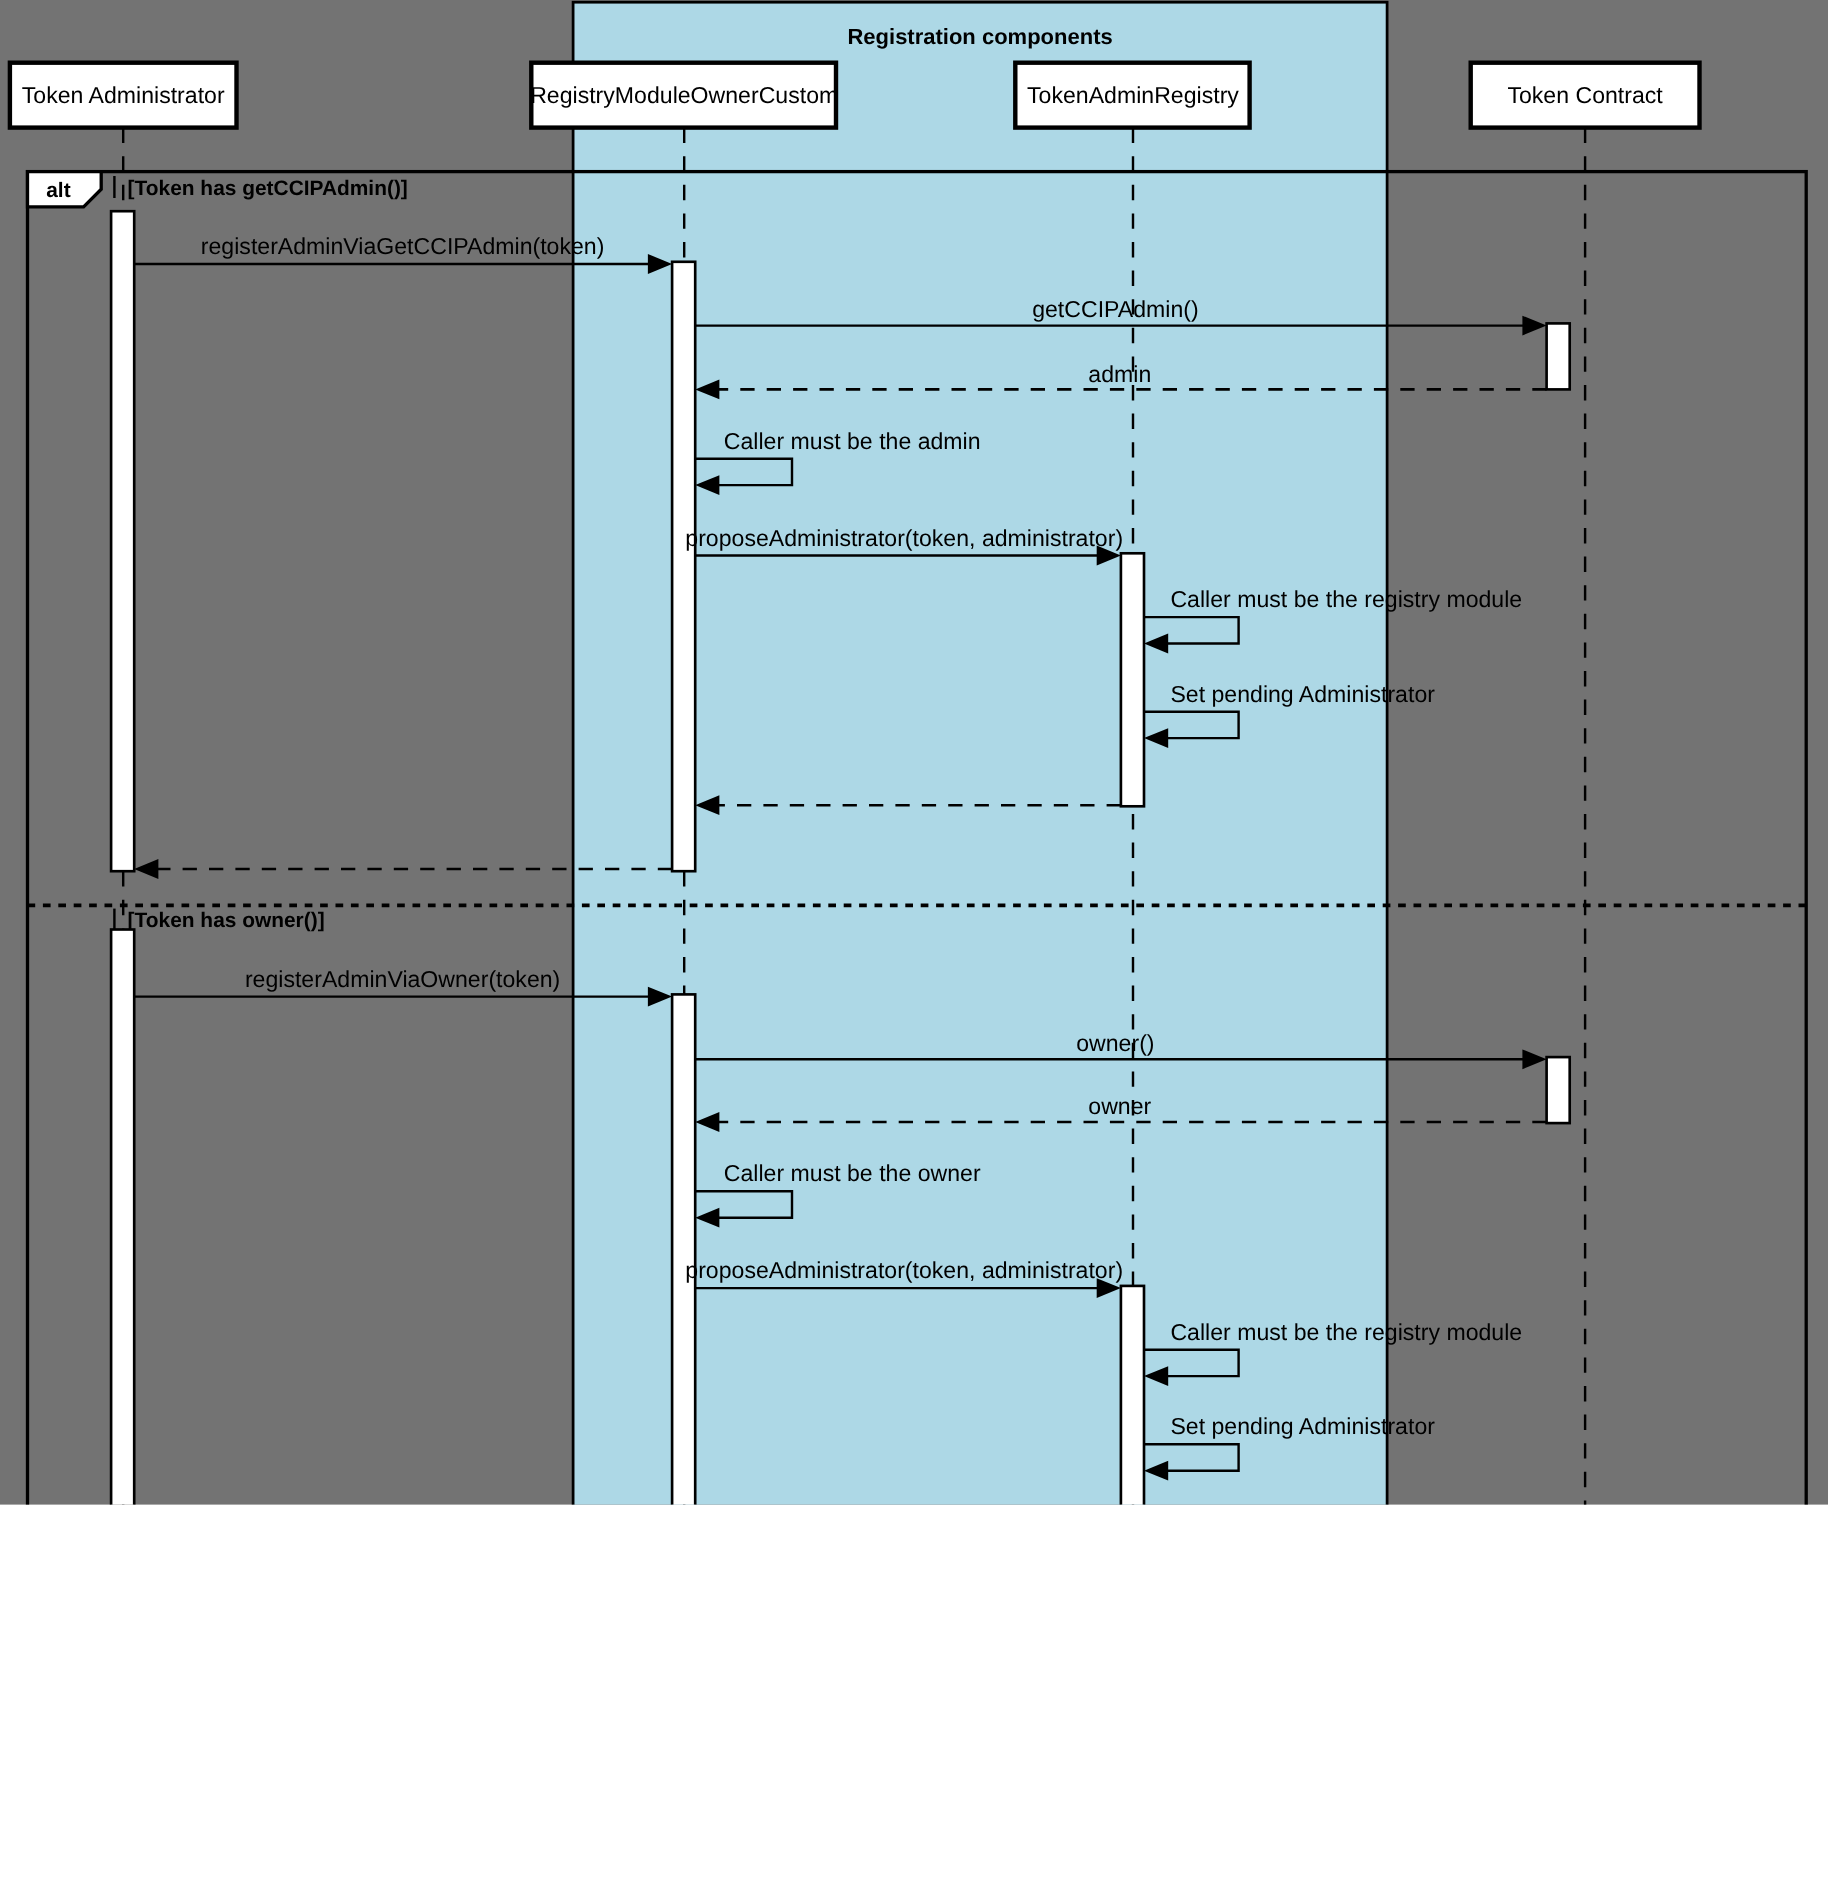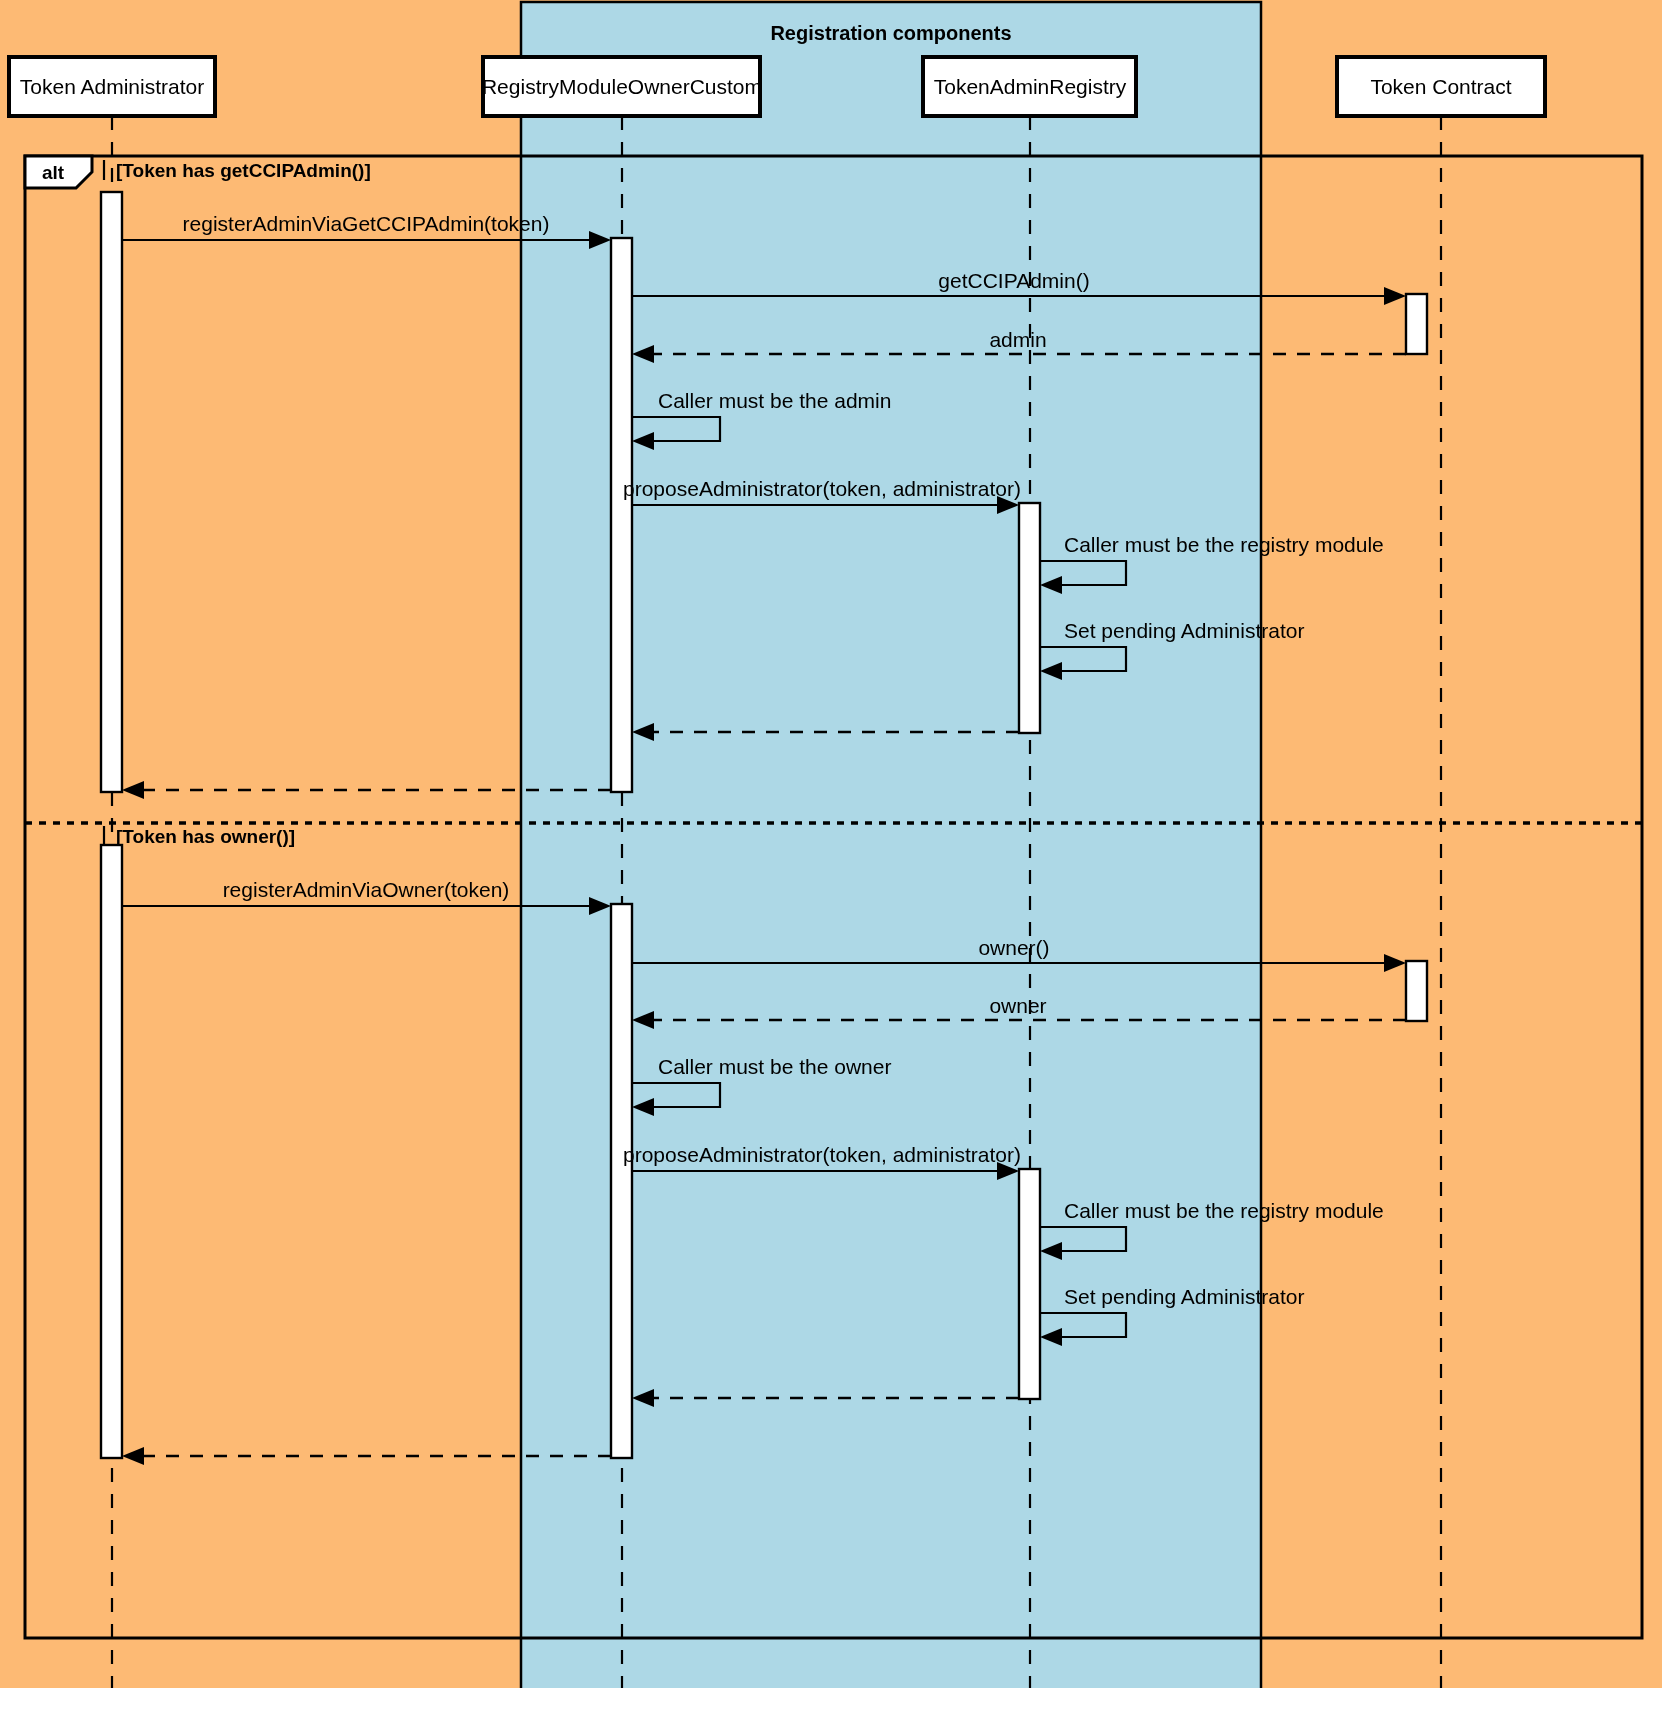--- a/index.html
+++ b/index.html
@@ -6,23 +6,23 @@
     margin: 0;
     padding: 0;
     background: #ffffff;
   }
   body {
     font-family: "Liberation Sans", sans-serif;
   }
   #diagram-root {
     position: relative;
     width: 1662px;
-    height: 1688px;
+    height: 1368px;
     overflow: hidden;
-    background: #fdba74;
+    background: #737373;
   }
   svg#seq {
     display: block;
     width: 1662px;
     height: 1730px;
   }
   .lifeline-dash {
     stroke: #000000;
     stroke-width: 2.2;
     stroke-dasharray: 14 12;

